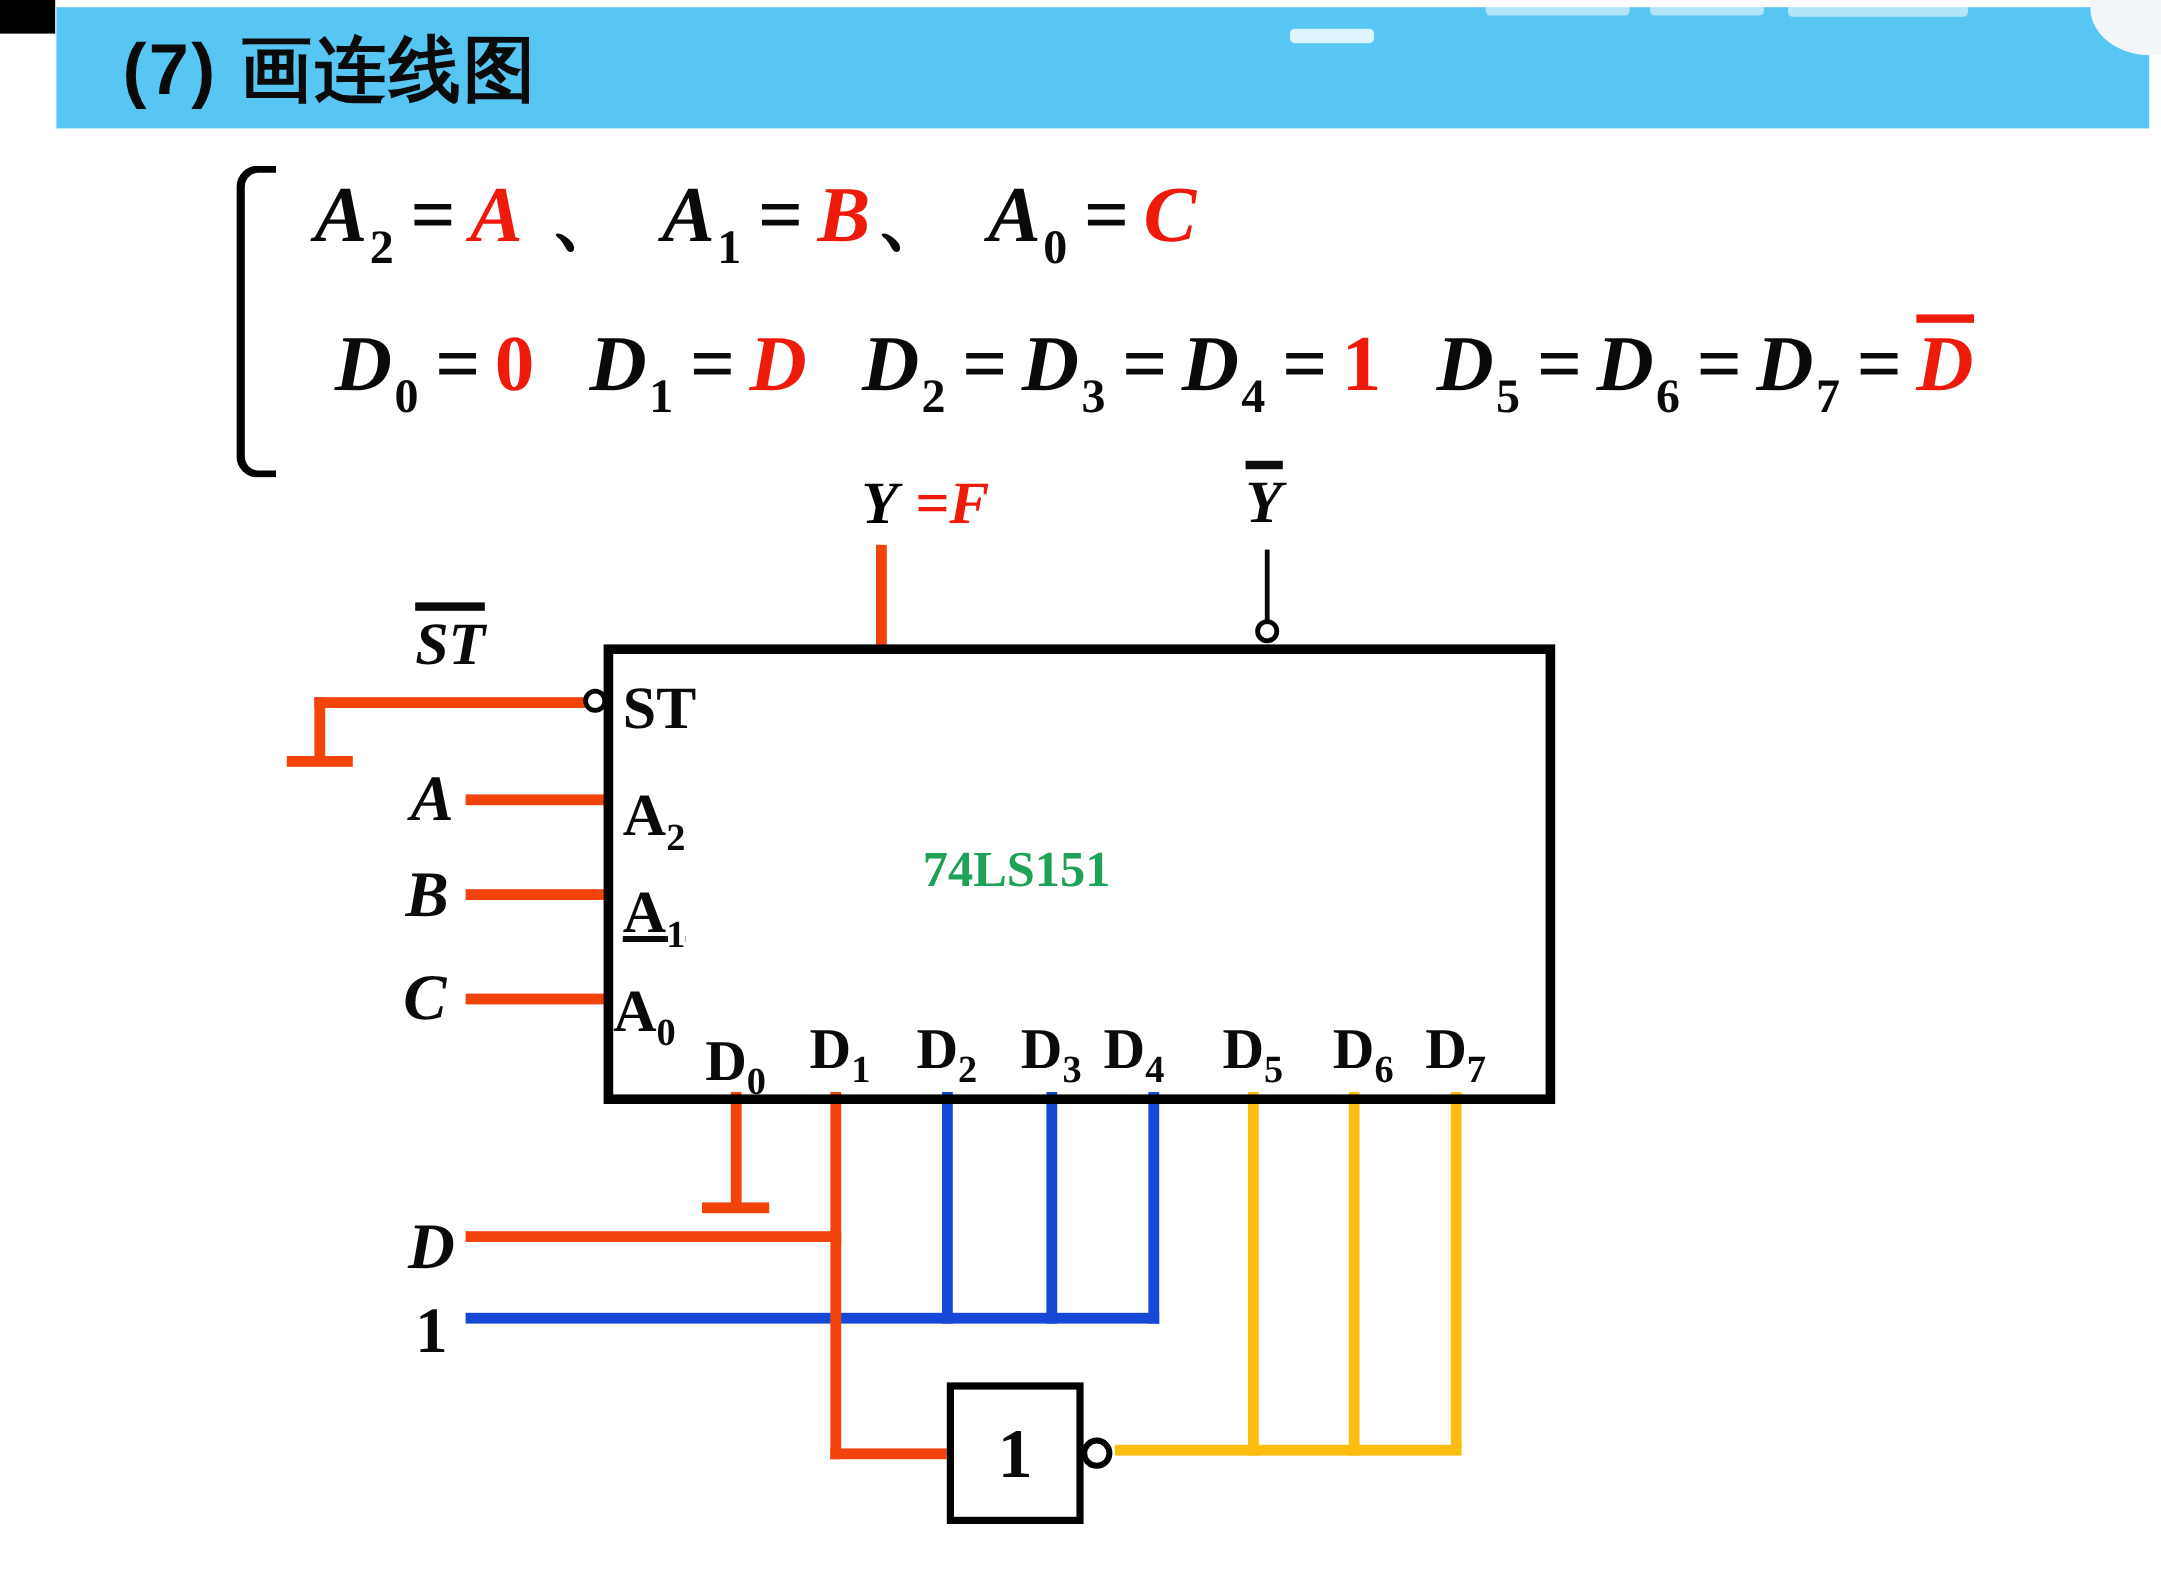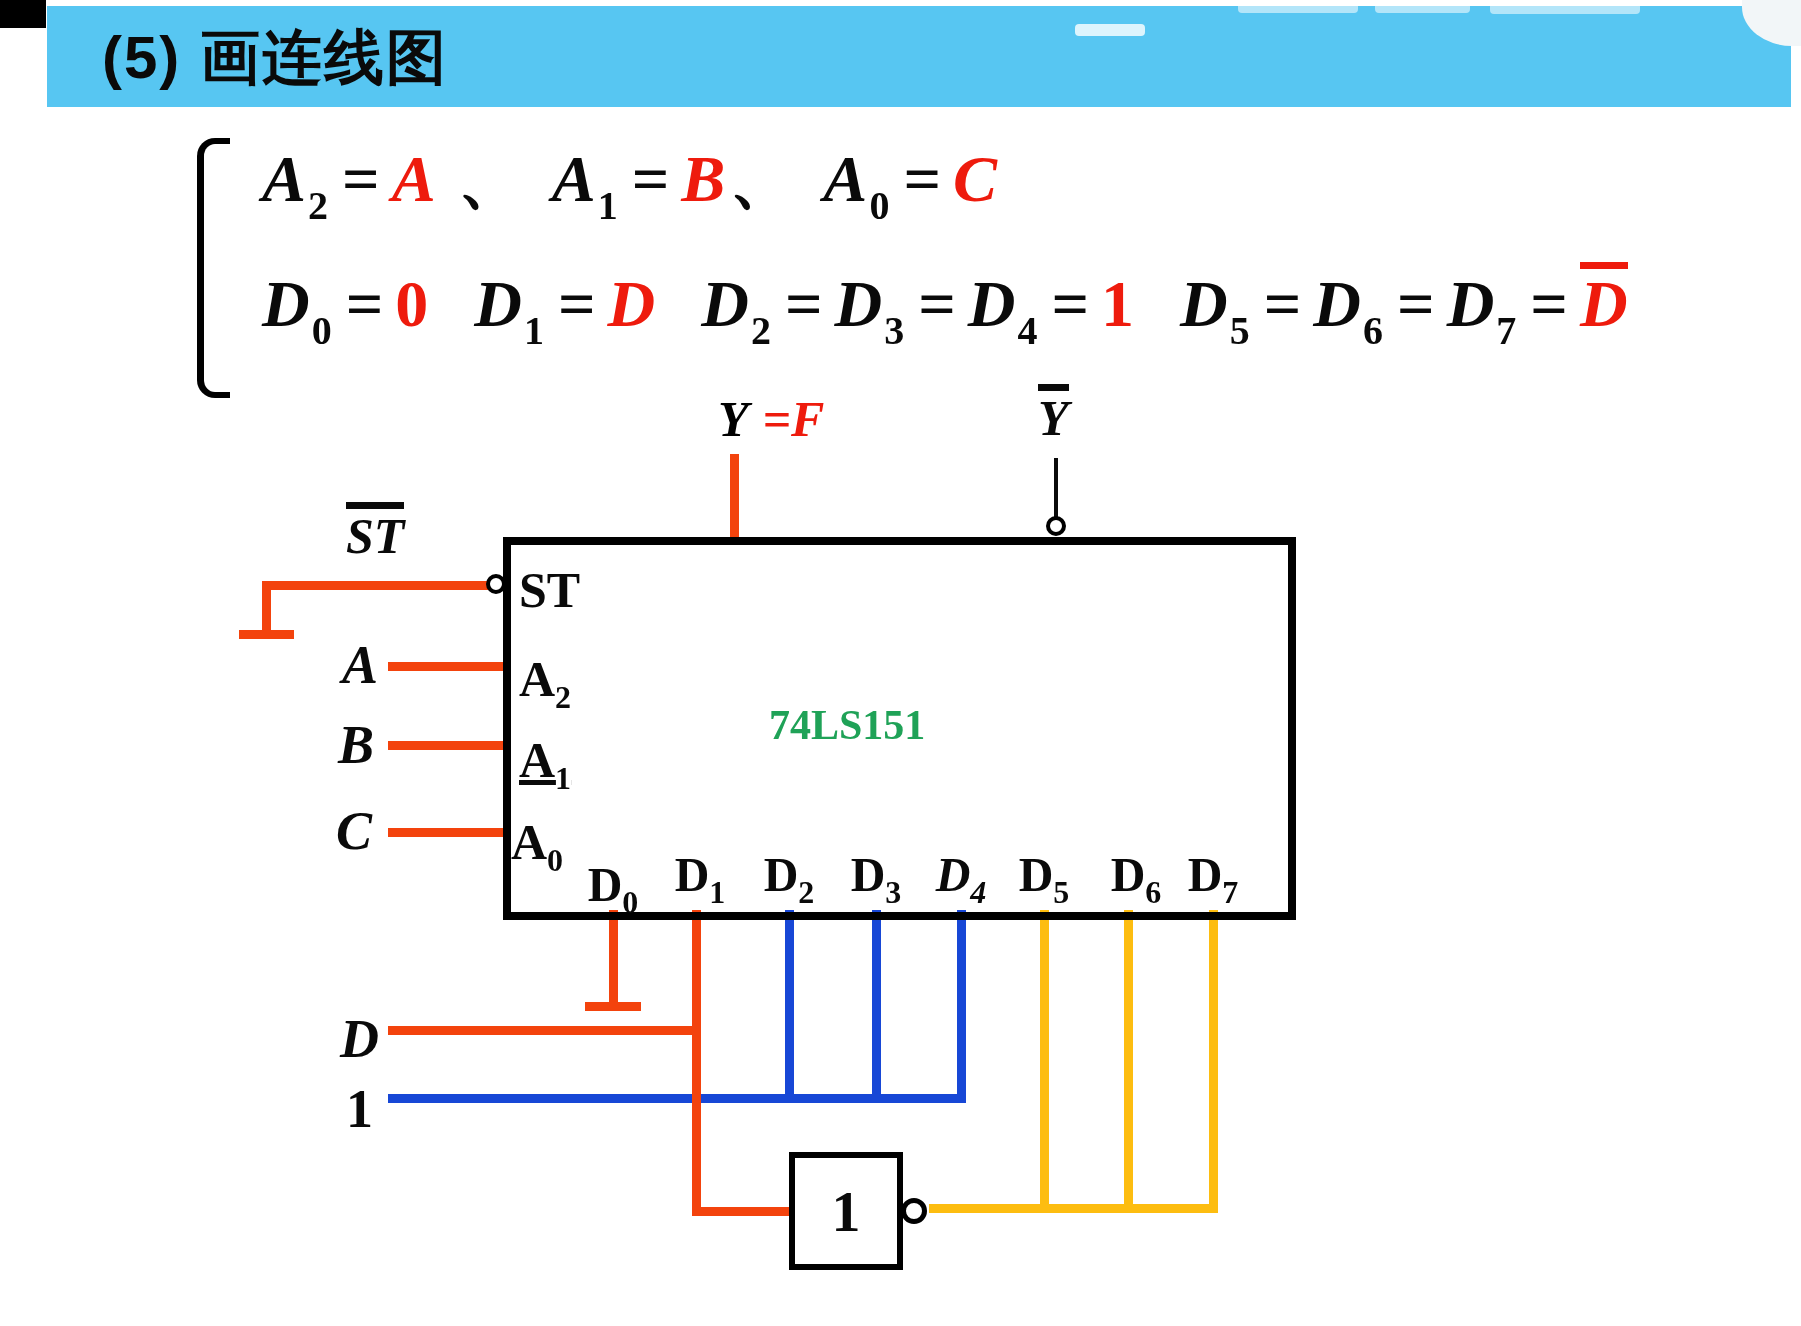--- a/index.html
+++ b/index.html
@@ -14,21 +14,21 @@
   .wm{position:absolute;background:rgba(255,255,255,.55);border-radius:4px;}
   .wm-swoosh{position:absolute;left:1742px;top:0;width:59px;height:46px;background:#f2f6f8;
              border-radius:0 0 0 85%;}
 
   
   .brace{position:absolute;left:197px;top:138px;width:26px;height:248px;
          border-left:7px solid #000;border-top:6px solid #000;border-bottom:6px solid #000;
          border-radius:18px 0 0 18px;}
   .eq-line{position:absolute;white-space:nowrap;font-size:66px;font-weight:bold;color:#0a0a0a;}
   .eq-line1{left:262px;top:134px;}
-  .eq-line2{left:262px;top:262px;}
+  .eq-line2{left:279px;top:262px;}
   .v{font-style:italic;}
   .sub{font-size:40px;font-style:normal;vertical-align:-18px;margin:0 2px;}
   .eq-sign{font-style:normal;margin:0 12px;}
   .red{color:#ee1b0d;}
   .sep{font-style:normal;margin:0 28px 0 22px;}
   .sep2{font-style:normal;margin:0 28px 0 4px;}
   .grp{margin-right:46px;}
   .ovl{display:inline-block;border-top:7px solid;padding-top:2px;line-height:1;}
 
   
@@ -58,21 +58,21 @@
             font-weight:bold;font-size:58px;color:#0a0a0a;background:#fff;}
   .inv-bubble{position:absolute;left:901px;top:1198px;width:26px;height:26px;border-width:5px;}
 </style>
 </head>
 <body>
 
 <div class="page">
 
   <div class="corner-block"></div>
   <div class="title-band">
-    <span class="page-title">(5) 画连线图</span>
+    <span class="page-title">(7) 画连线图</span>
   </div>
   <div class="wm" style="left:1075px;top:24px;width:70px;height:12px;background:rgba(255,255,255,.8);"></div>
   <div class="wm" style="left:1238px;top:2px;width:120px;height:11px;"></div>
   <div class="wm" style="left:1375px;top:0;width:95px;height:13px;"></div>
   <div class="wm" style="left:1490px;top:2px;width:150px;height:12px;"></div>
   <div class="wm-swoosh"></div>
 
   <div class="brace"></div>
 
   <div class="eq-line eq-line1">
@@ -133,21 +133,21 @@
     <div class="pin-label" style="left:8px;top:16px;">ST</div>
     <div class="pin-label" style="left:8px;top:105px;"><span>A</span><span class="pin-sub">2</span></div>
     <div class="pin-label" style="left:8px;top:186px;text-decoration:underline;"><span>A</span><span class="pin-sub">1</span></div>
     <div class="pin-label" style="left:0;top:268px;"><span>A</span><span class="pin-sub">0</span></div>
     <div class="chip-name">74LS151</div>
 
     <div class="dpin" style="left:60px;margin-top:10px;"><span>D</span><span class="pin-sub">0</span></div>
     <div class="dpin" style="left:147px;"><span>D</span><span class="pin-sub">1</span></div>
     <div class="dpin" style="left:236px;"><span>D</span><span class="pin-sub">2</span></div>
     <div class="dpin" style="left:323px;"><span>D</span><span class="pin-sub">3</span></div>
-    <div class="dpin" style="left:408px;font-style:italic;"><span>D</span><span class="pin-sub">4</span></div>
+    <div class="dpin" style="left:392px;"><span>D</span><span class="pin-sub">4</span></div>
     <div class="dpin" style="left:491px;"><span>D</span><span class="pin-sub">5</span></div>
     <div class="dpin" style="left:583px;"><span>D</span><span class="pin-sub">6</span></div>
     <div class="dpin" style="left:660px;"><span>D</span><span class="pin-sub">7</span></div>
   </div>
 
   <div class="inverter">
     <span>1</span>
   </div>
   <div class="bubble inv-bubble"></div>
 

